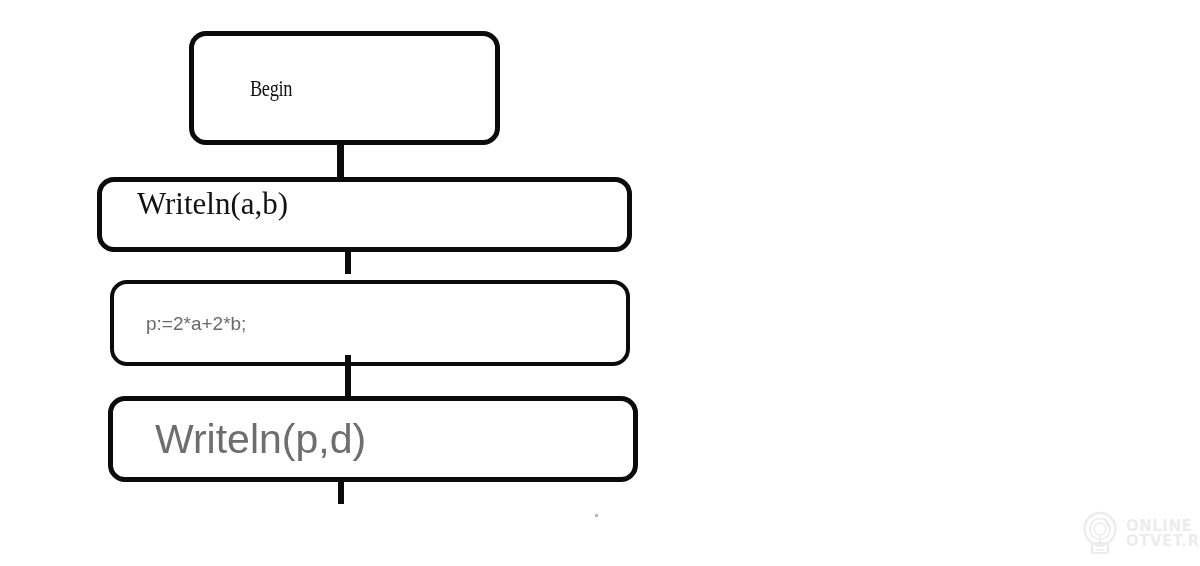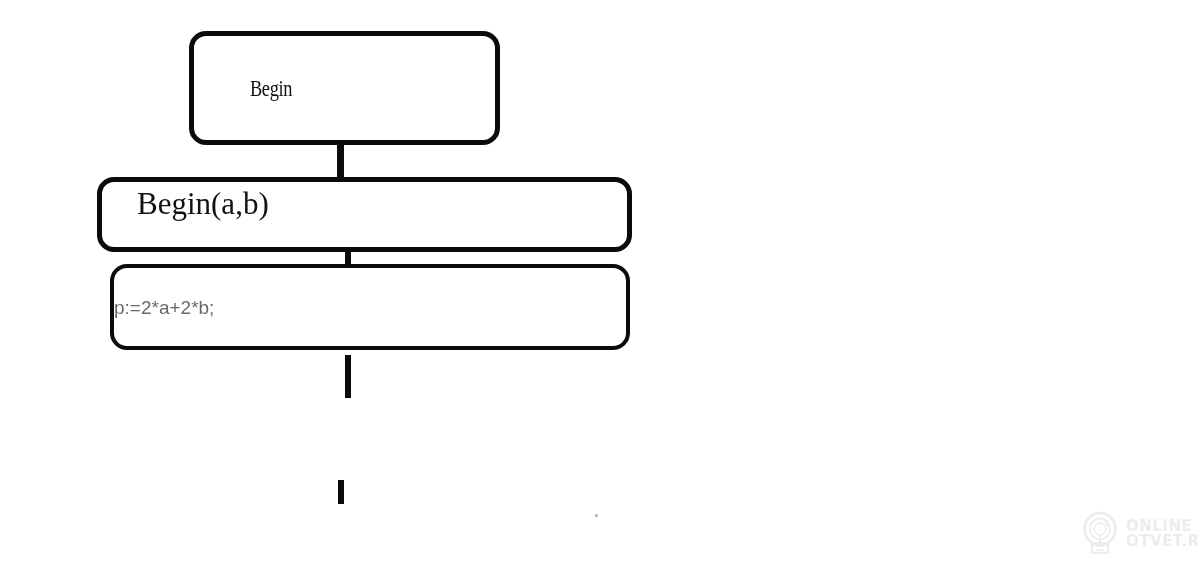--- a/index.html
+++ b/index.html
@@ -57,27 +57,28 @@
     font-family: "Liberation Serif", serif;
     font-size: 31px;
     color: #121212;
     padding-left: 35px;
     padding-top: 6px;
     line-height: 1.05;
   }
 
   .node-assign {
     left: 110px;
-    top: 264px;
+    top: 280px;
     width: 520px;
     height: 86px;
     border: 4px solid #0b0b0b;
     flex-direction: column;
     align-items: flex-start;
     justify-content: center;
+    padding-left: 32px;
   }
   .node-assign .code-line {
     font-family: "Liberation Sans", sans-serif;
     font-size: 19px;
     color: #6a6a6a;
     line-height: 1;
     margin: 5px 0;
     white-space: pre;
   }
 
@@ -169,31 +170,34 @@
 
 <div id="canvas">
 
   <div class="node node-begin">
     <span class="node-text">Begin</span>
   </div>
 
   <div class="connector conn-1"></div>
 
   <div class="node node-readln">
-    <span class="node-text">Begin(a,b)</span>
+    <span class="node-text">Writeln(a,b)</span>
   </div>
 
   <div class="connector conn-2"></div>
 
   <div class="node node-assign">
     <span class="code-line">p:=2*a+2*b;</span>
   </div>
 
   <div class="connector conn-3"></div>
 
+  <div class="node node-writeln">
+    <span class="node-text">Writeln(p,d)</span>
+  </div>
 
   <div class="connector conn-4"></div>
 
 
   <div class="speck"></div>
 
   <div class="watermark">
     <svg class="bulb" viewBox="0 0 44 48">
       <ellipse cx="22" cy="19" rx="15.5" ry="16" fill="none" stroke="#ececec" stroke-width="2.4"></ellipse>
       <ellipse cx="22" cy="19" rx="10" ry="10.5" fill="none" stroke="#ececec" stroke-width="1.6"></ellipse>

